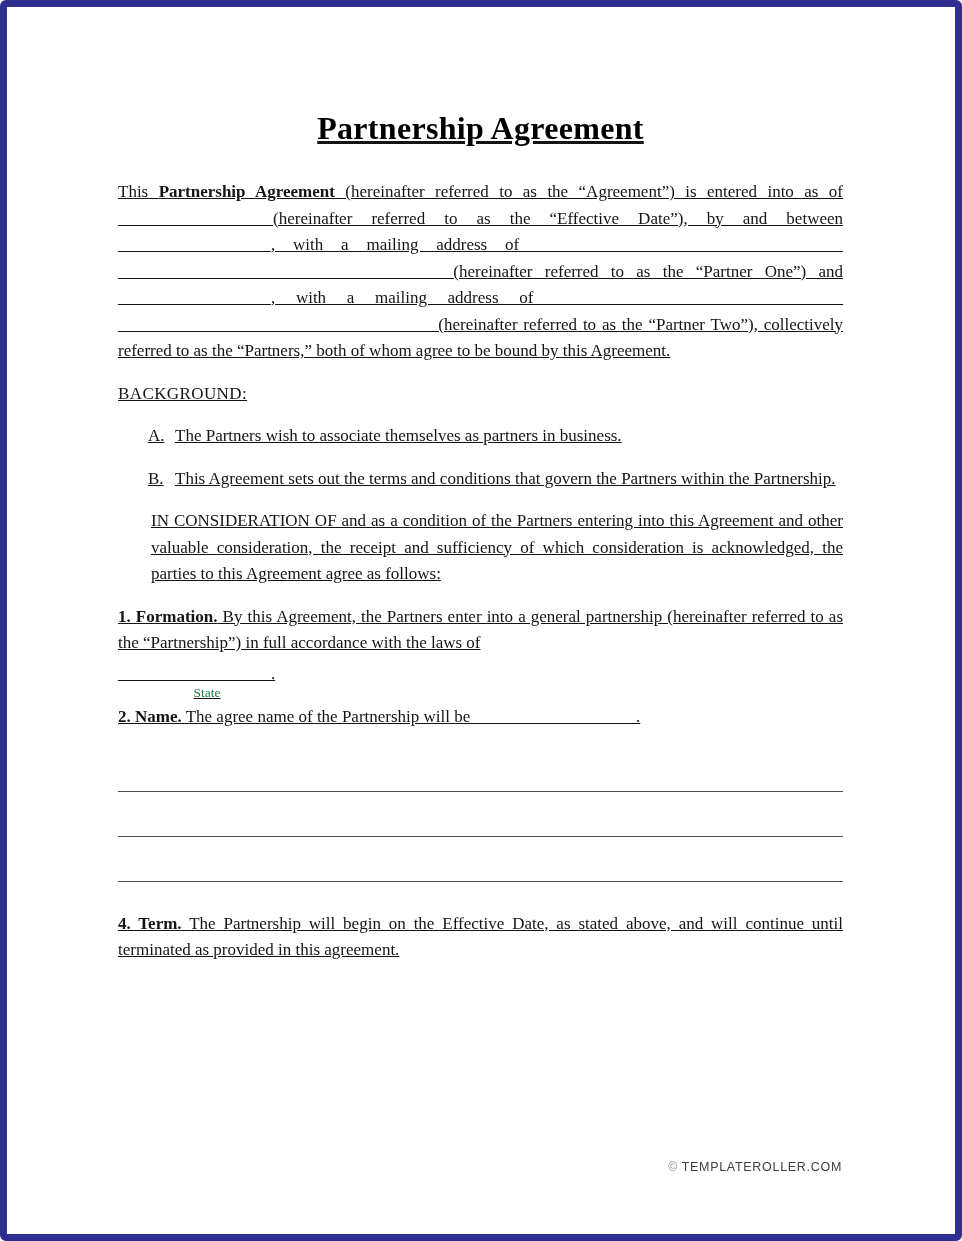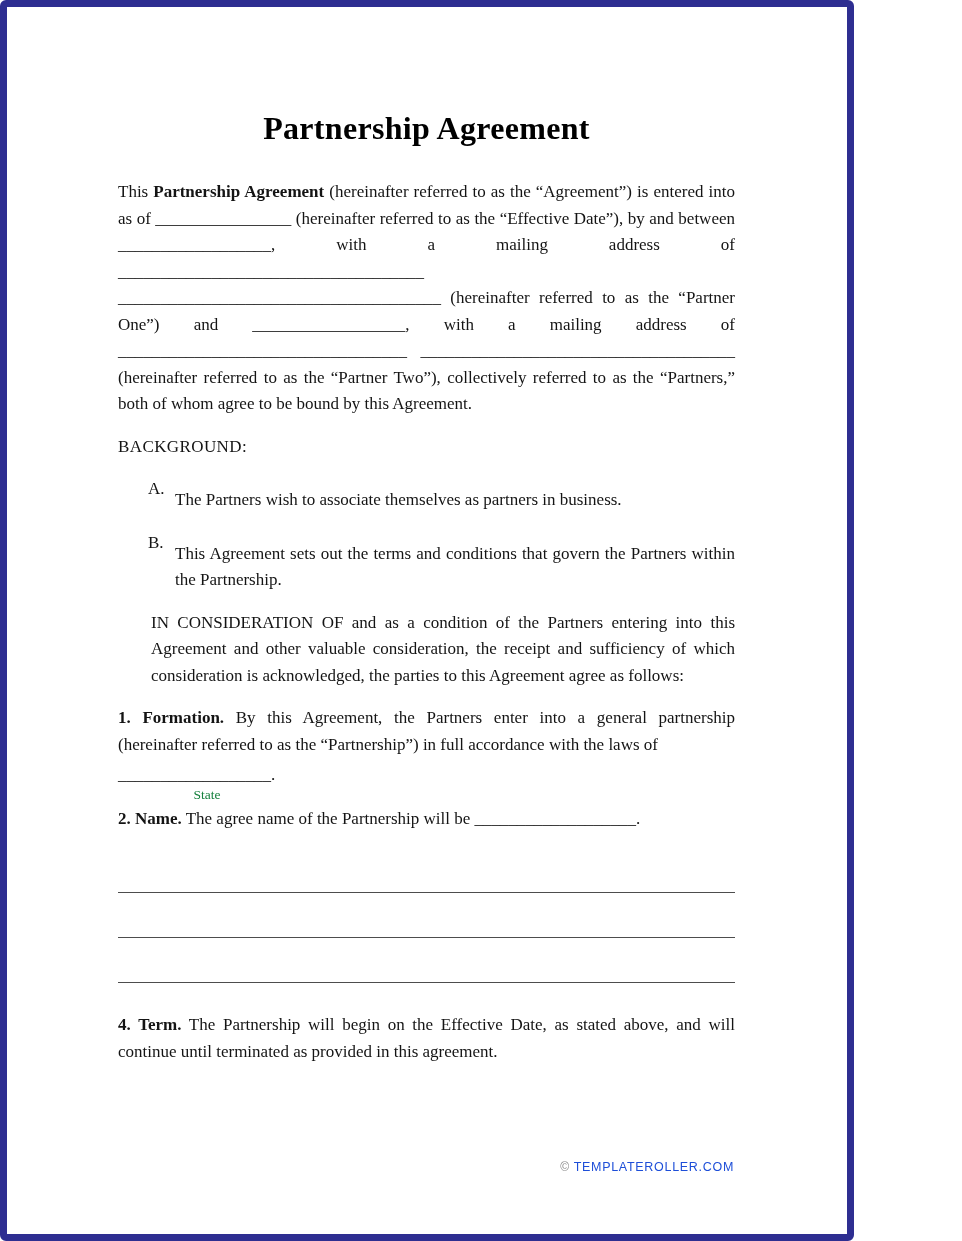--- a/index.html
+++ b/index.html
@@ -1,31 +1,32 @@
 <!DOCTYPE html>
 <html><head>
 <meta charset="utf-8">
 <style>
   * { margin: 0; padding: 0; box-sizing: border-box; }
   html, body { background: #ffffff; }
   body { width: 962px; }
 
   .page {
     position: relative;
-    width: 854px;
+    width: 962px;
     height: 1241px;
     background: #ffffff;
     border: 7px solid #2e2e91;
     border-radius: 6px;
     font-family: "Liberation Serif", "DejaVu Serif", serif;
     font-size: 17px;
     line-height: 26.5px;
     color: #141414;
     padding: 103px 112px 0 111px;
     overflow: hidden;
+    text-decoration: underline;
   }
 
   .title {
     font-size: 32px;
     line-height: 36px;
     font-weight: 700;
     text-align: center;
     letter-spacing: 0.3px;
     margin-bottom: 33px;
     color: #000;
@@ -39,21 +40,21 @@
   .background-heading {
     letter-spacing: 0.4px;
   }
 
   .list-item {
     display: flex;
     padding-left: 30px;
     margin-bottom: 16px;
   }
   .list-marker { flex: 0 0 27px; width: 27px; }
-  .list-text { flex: 1; text-align: justify; margin-top: 11px; }
+  .list-text { flex: 1; text-align: justify; }
 
   .consideration {
     margin: 0 0 16px 33px;
     text-align: justify;
   }
 
   .state-field { margin: 4px 0 2px; }
   .state-line { white-space: nowrap; }
   .state-caption {
     width: 178px;
@@ -79,21 +80,21 @@
     line-height: 14px;
     letter-spacing: 0.7px;
     white-space: nowrap;
   }
   .footer .copy {
     color: #8a8a8a;
     margin-right: 4px;
     font-size: 12px;
   }
   .footer .brand {
-    color: #1d4ed8;
+    color: #404040;
     text-decoration: none;
     cursor: pointer;
   }
 </style>
 </head>
 <body>
 
 <div class="page">
 
   <h1 class="title">Partnership Agreement</h1>

